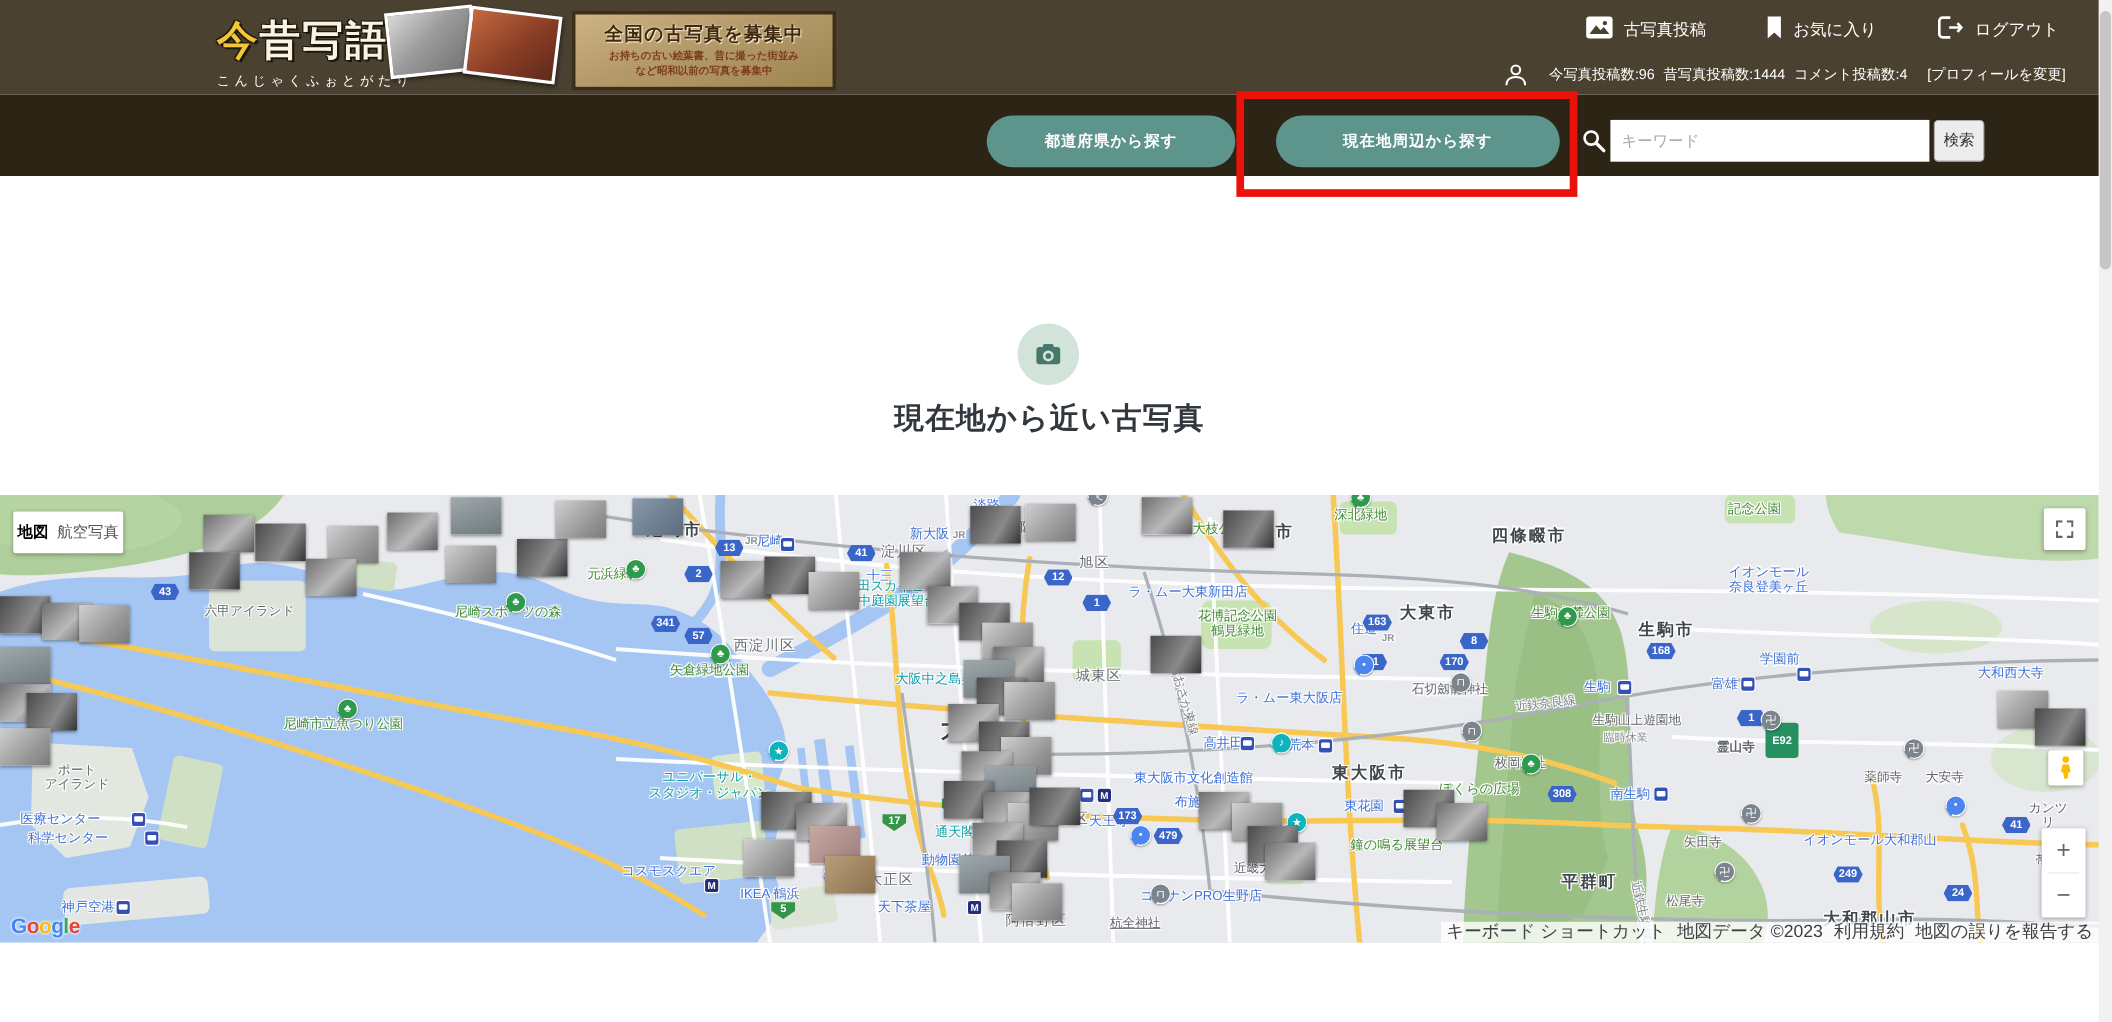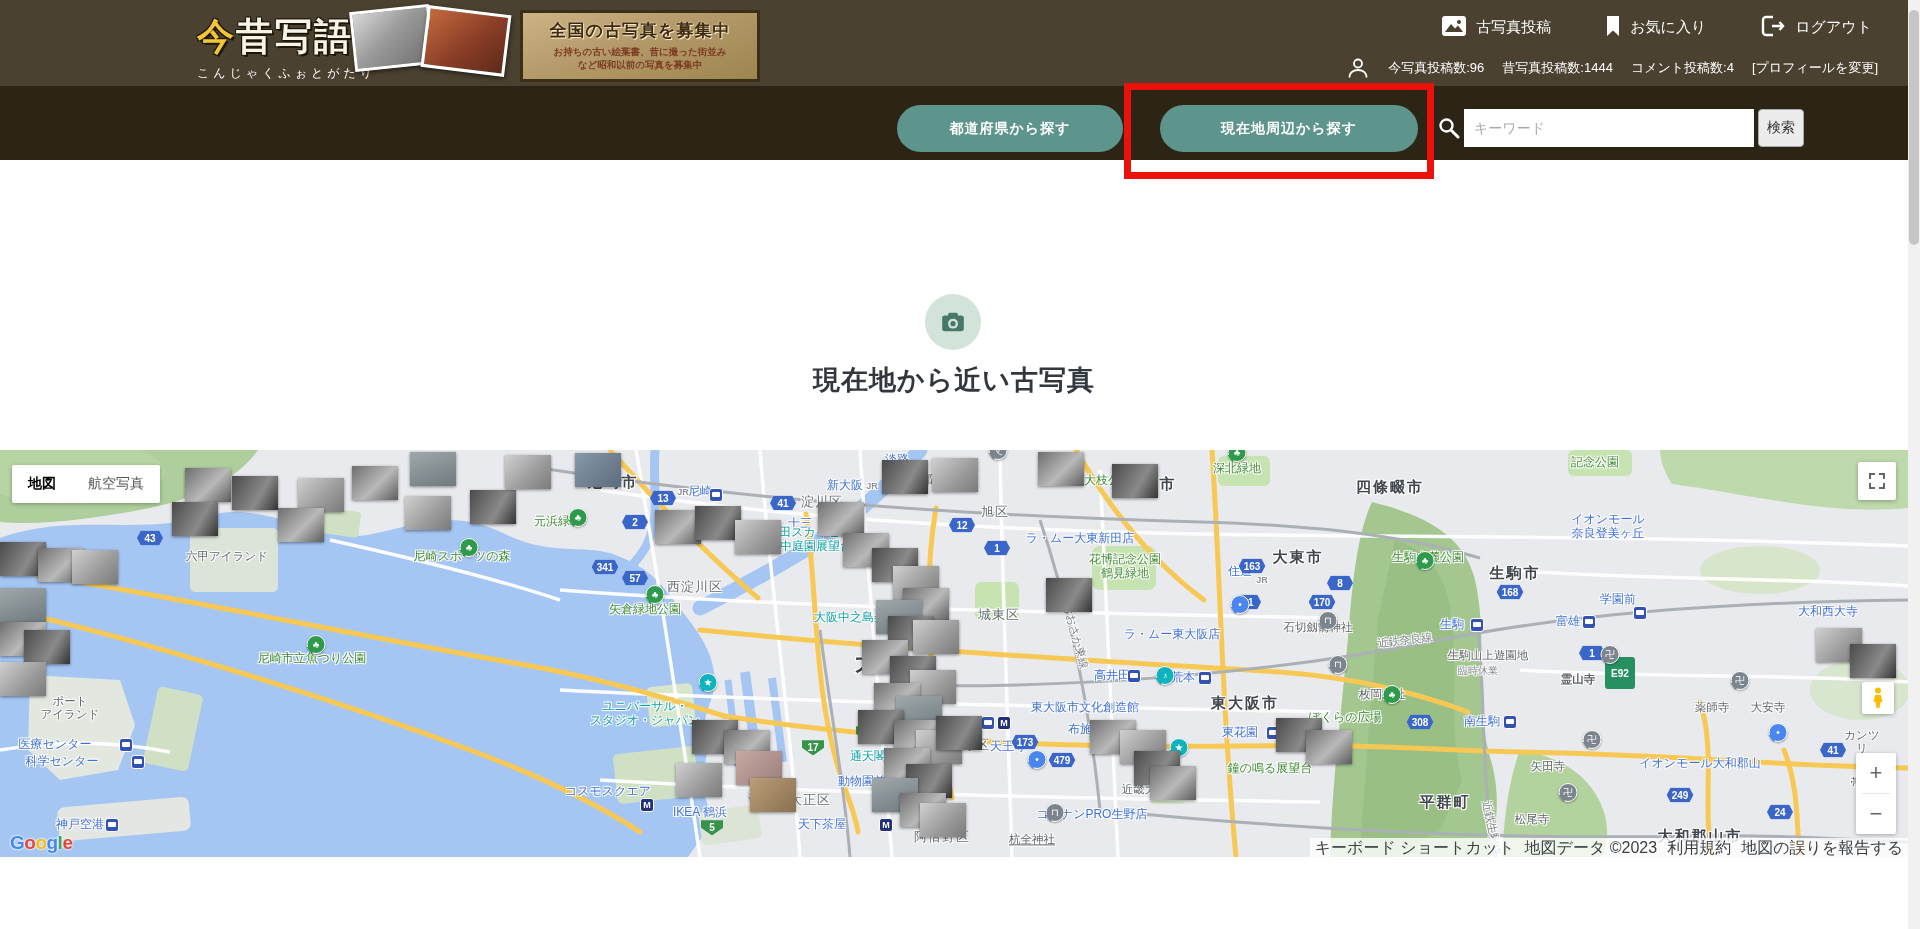--- a/index.html
+++ b/index.html
@@ -115,21 +115,21 @@
   .t1 { background:linear-gradient(120deg,#4a4a4a,#8a8a8a 60%,#333); }
   .t2 { background:linear-gradient(135deg,#d0d0d0,#9a9a9a 60%,#7a7a7a); }
   .t3 { background:linear-gradient(135deg,#b99e78,#8a7150); }
   .t4 { background:linear-gradient(160deg,#9fa8ab,#6f7a7e); }
   .t6 { background:linear-gradient(135deg,#c7a9a4,#9b7d7a); }
   .t7 { background:linear-gradient(135deg,#8798a8,#5d6c7c); }
 
   
   #maptype { position:absolute; left:12px; top:15px; height:38px; background:#fff; display:flex;
     box-shadow:0 1px 4px rgba(0,0,0,.3); border-radius:2px; font-size:14px; align-items:stretch; }
-  #maptype span { display:flex; align-items:center; padding:0 16px; cursor:pointer; }
+  #maptype span { display:flex; align-items:center; padding:0 4px; cursor:pointer; }
   #mt-map { font-weight:bold; color:#000; }
   #mt-sat { color:#565656; }
 
   #fullscreen { position:absolute; left:1858px; top:12px; width:38px; height:38px; background:#fff;
     border-radius:2px; box-shadow:0 1px 4px rgba(0,0,0,.3); display:flex; align-items:center;
     justify-content:center; cursor:pointer; }
   #pegman { position:absolute; left:1862px; top:232px; width:32px; height:32px; background:#fff;
     border-radius:2px; box-shadow:0 1px 4px rgba(0,0,0,.3); display:flex; align-items:center;
     justify-content:center; cursor:pointer; }
   #zoomctl { position:absolute; left:1856px; top:303px; width:40px; height:81px; background:#fff;
@@ -184,21 +184,21 @@
             <path d="M12,11 h11 M19.5,7 L23,11 L19.5,15" fill="none" stroke="#fff" stroke-width="2.4"></path>
           </svg></span>
         <span>ログアウト</span>
       </div>
     </nav>
   <div id="stats">
     <svg width="24" height="24" viewBox="0 0 24 24">
         <circle cx="12" cy="7.5" r="4" fill="none" stroke="#fff" stroke-width="1.8"></circle>
         <path d="M3.5,21.5 c0,-5.5 4.2,-7.5 8.5,-7.5 s8.5,2 8.5,7.5" fill="none" stroke="#fff" stroke-width="1.8"></path>
       </svg>
-    <span id="stats-items" style="display:flex;gap:18px;">
+    <span id="stats-items" style="display:flex;gap:8px;">
         <span>今写真投稿数:96</span>
         <span>昔写真投稿数:1444</span>
         <span>コメント投稿数:4</span>
       </span>
     <span style="cursor:pointer;">[プロフィールを変更]</span>
   </div>
 </div>
 
 <div id="navbar">
   <button class="pill" id="btn-near">現在地周辺から探す</button>

